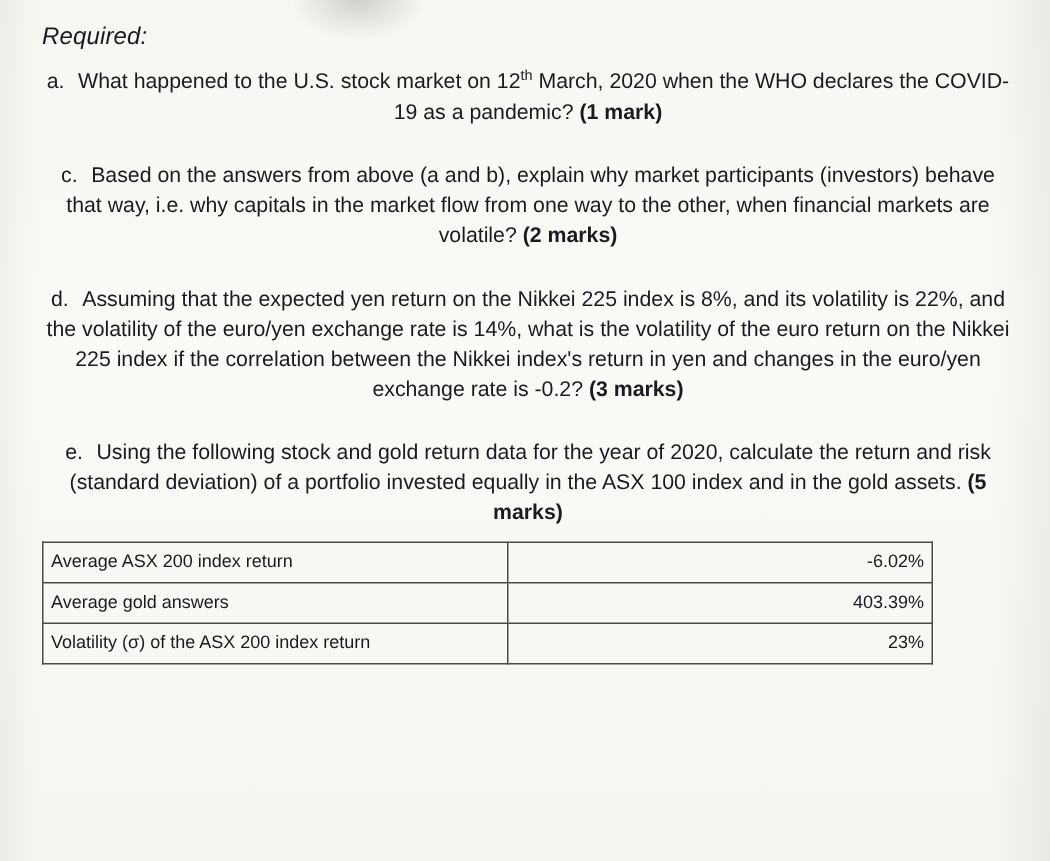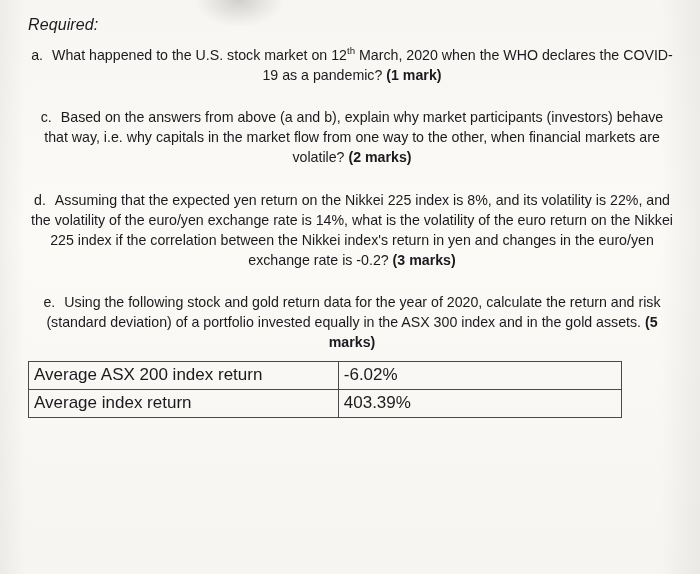--- a/index.html
+++ b/index.html
@@ -57,30 +57,30 @@
   .q .gap {
     display: inline-block;
     width: 9px;
   }
   b { font-weight: bold; }
   sup { font-size: 0.68em; vertical-align: super; }
   .tbl {
     margin-top: 2px;
     width: 594px;
     border-collapse: collapse;
-    font-size: 17px;
+    font-size: 12px;
   }
   .tbl td {
     border: 1px solid #4a4a4a;
     padding: 3px 5px 4px 5px;
     height: 19px;
     vertical-align: middle;
   }
   .tbl td.c1 { width: 310px; }
-  .tbl td.c2 { width: 282px; }
+  .tbl td.c2 { width: 282px; text-align: right; }
   .cut {
     position: absolute;
     left: 0;
     right: 0;
     bottom: 0;
     height: 1px;
     background: transparent;
   }
 </style>
 </head>
@@ -100,31 +100,35 @@
 
   <p class="q">
     <span class="lbl">c.</span><span class="gap"></span><span>Based on the answers from above (a and b), explain why market participants (investors) behave that way, i.e. why capitals in the market flow from one way to the other, when financial markets are volatile? </span><b>(2 marks)</b>
   </p>
 
   <p class="q">
     <span class="lbl">d.</span><span class="gap"></span><span>Assuming that the expected yen return on the Nikkei 225 index is 8%, and its volatility is 22%, and the volatility of the euro/yen exchange rate is 14%, what is the volatility of the euro return on the Nikkei 225 index if the correlation between the Nikkei index's return in yen and changes in the euro/yen exchange rate is -0.2? </span><b>(3 marks)</b>
   </p>
 
   <p class="q" style="margin-bottom:8px">
-    <span class="lbl">e.</span><span class="gap"></span><span>Using the following stock and gold return data for the year of 2020, calculate the return and risk (standard deviation) of a portfolio invested equally in the ASX 300 index and in the gold assets. </span><b>(5 marks)</b>
+    <span class="lbl">e.</span><span class="gap"></span><span>Using the following stock and gold return data for the year of 2020, calculate the return and risk (standard deviation) of a portfolio invested equally in the ASX 100 index and in the gold assets. </span><b>(5 marks)</b>
   </p>
 
   <table class="tbl">
     <tbody>
         <tr>
       <td class="c1">Average ASX 200 index return</td>
       <td class="c2">-6.02%</td>
     </tr>
     <tr>
-      <td class="c1">Average index return</td>
+      <td class="c1">Average gold answers</td>
       <td class="c2">403.39%</td>
+    </tr>
+    <tr>
+      <td class="c1">Volatility (σ) of the ASX 200 index return</td>
+      <td class="c2">23%</td>
     </tr>
   </tbody>
     </table>
 
 </div>
 
 <div class="cut"></div>
 
 </body></html>

